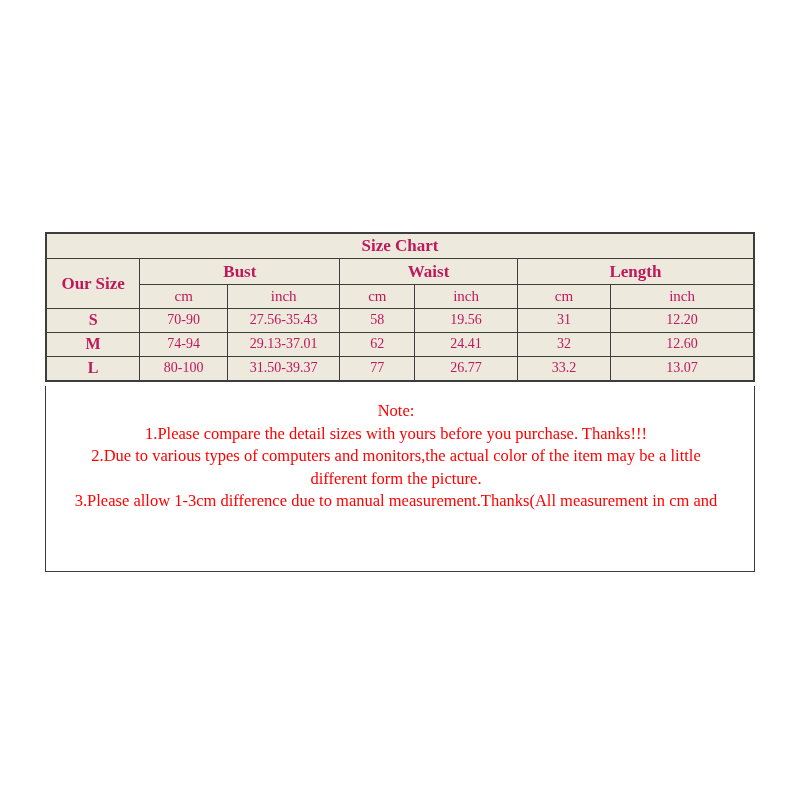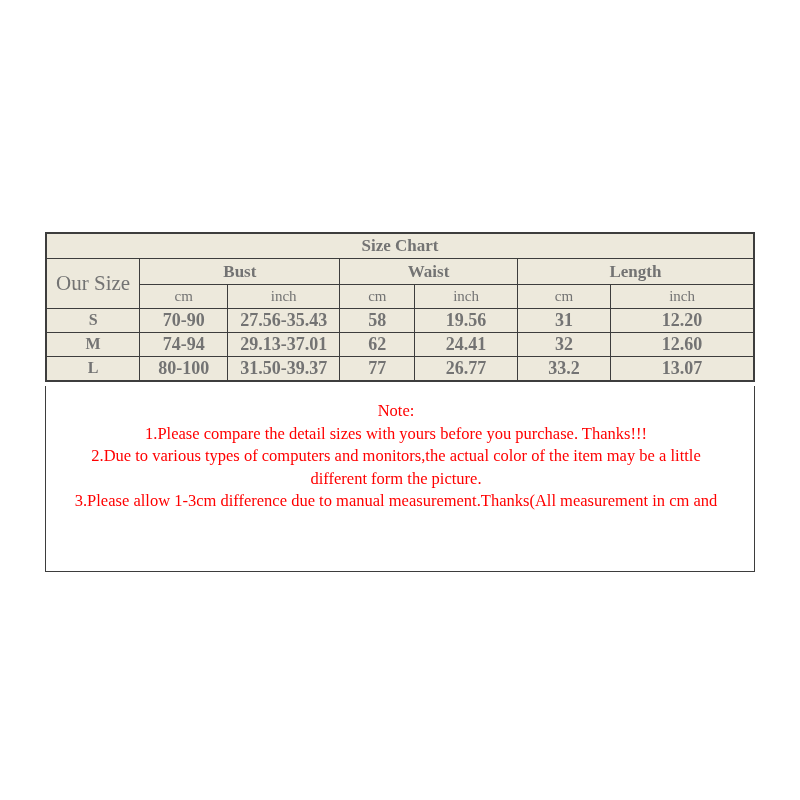--- a/index.html
+++ b/index.html
@@ -29,54 +29,53 @@
   table.size-table {
     width: 100%;
     border-collapse: collapse;
     table-layout: fixed;
     background: #ede9dc;
   }
   table.size-table td, table.size-table th {
     border: 1px solid #3d3d3d;
     text-align: center;
     font-family: "Liberation Serif", serif;
-    color: #737373;
+    color: #be185d;
     padding: 1px 2px;
     line-height: 1.05;
   }
   .title-cell {
     font-weight: bold;
     font-size: 17px;
     height: 22px;
     border-left: none;
     border-right: none;
     border-top: none;
   }
   .hdr-group {
     font-weight: bold;
     font-size: 17px;
     height: 23px;
   }
   .oursize-cell {
-    font-weight: normal;
-    font-size: 21px;
+    font-weight: bold;
+    font-size: 17px;
     margin-top: 8px;
   }
   .unit-cell {
     font-size: 15px;
     height: 21px;
   }
   .row-label {
     font-weight: bold;
     font-size: 16px;
   }
   .data-cell {
-    font-size: 18px;
+    font-size: 14px;
     height: 21px;
-    font-weight: bold;
   }
   .note-box {
     position: absolute;
     left: 45px;
     top: 386px;
     width: 710px;
     height: 186px;
     background: #ffffff;
     border-left: 1px solid #3d3d3d;
     border-right: 1px solid #3d3d3d;

